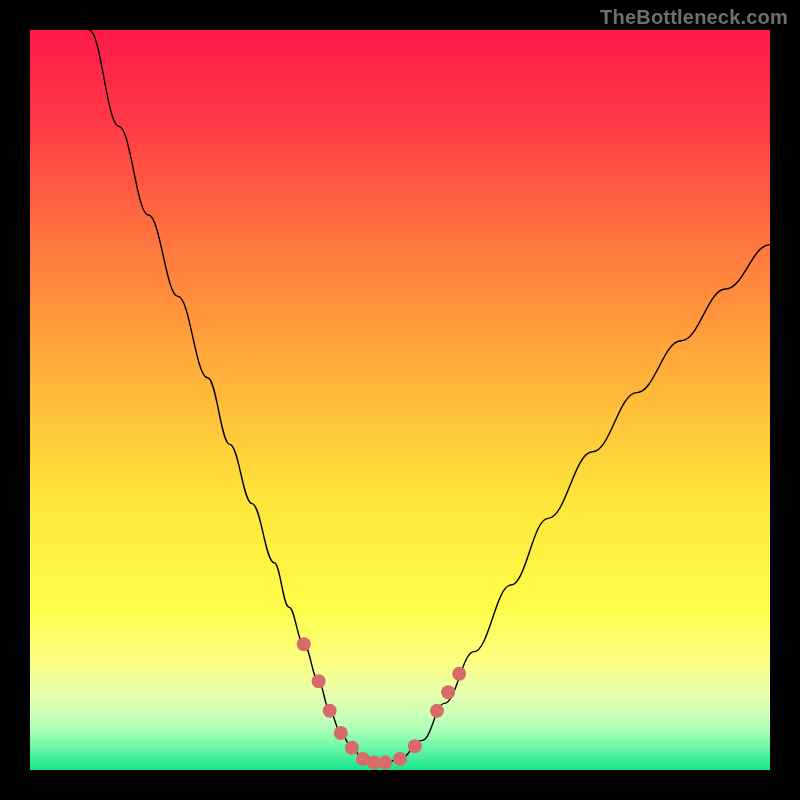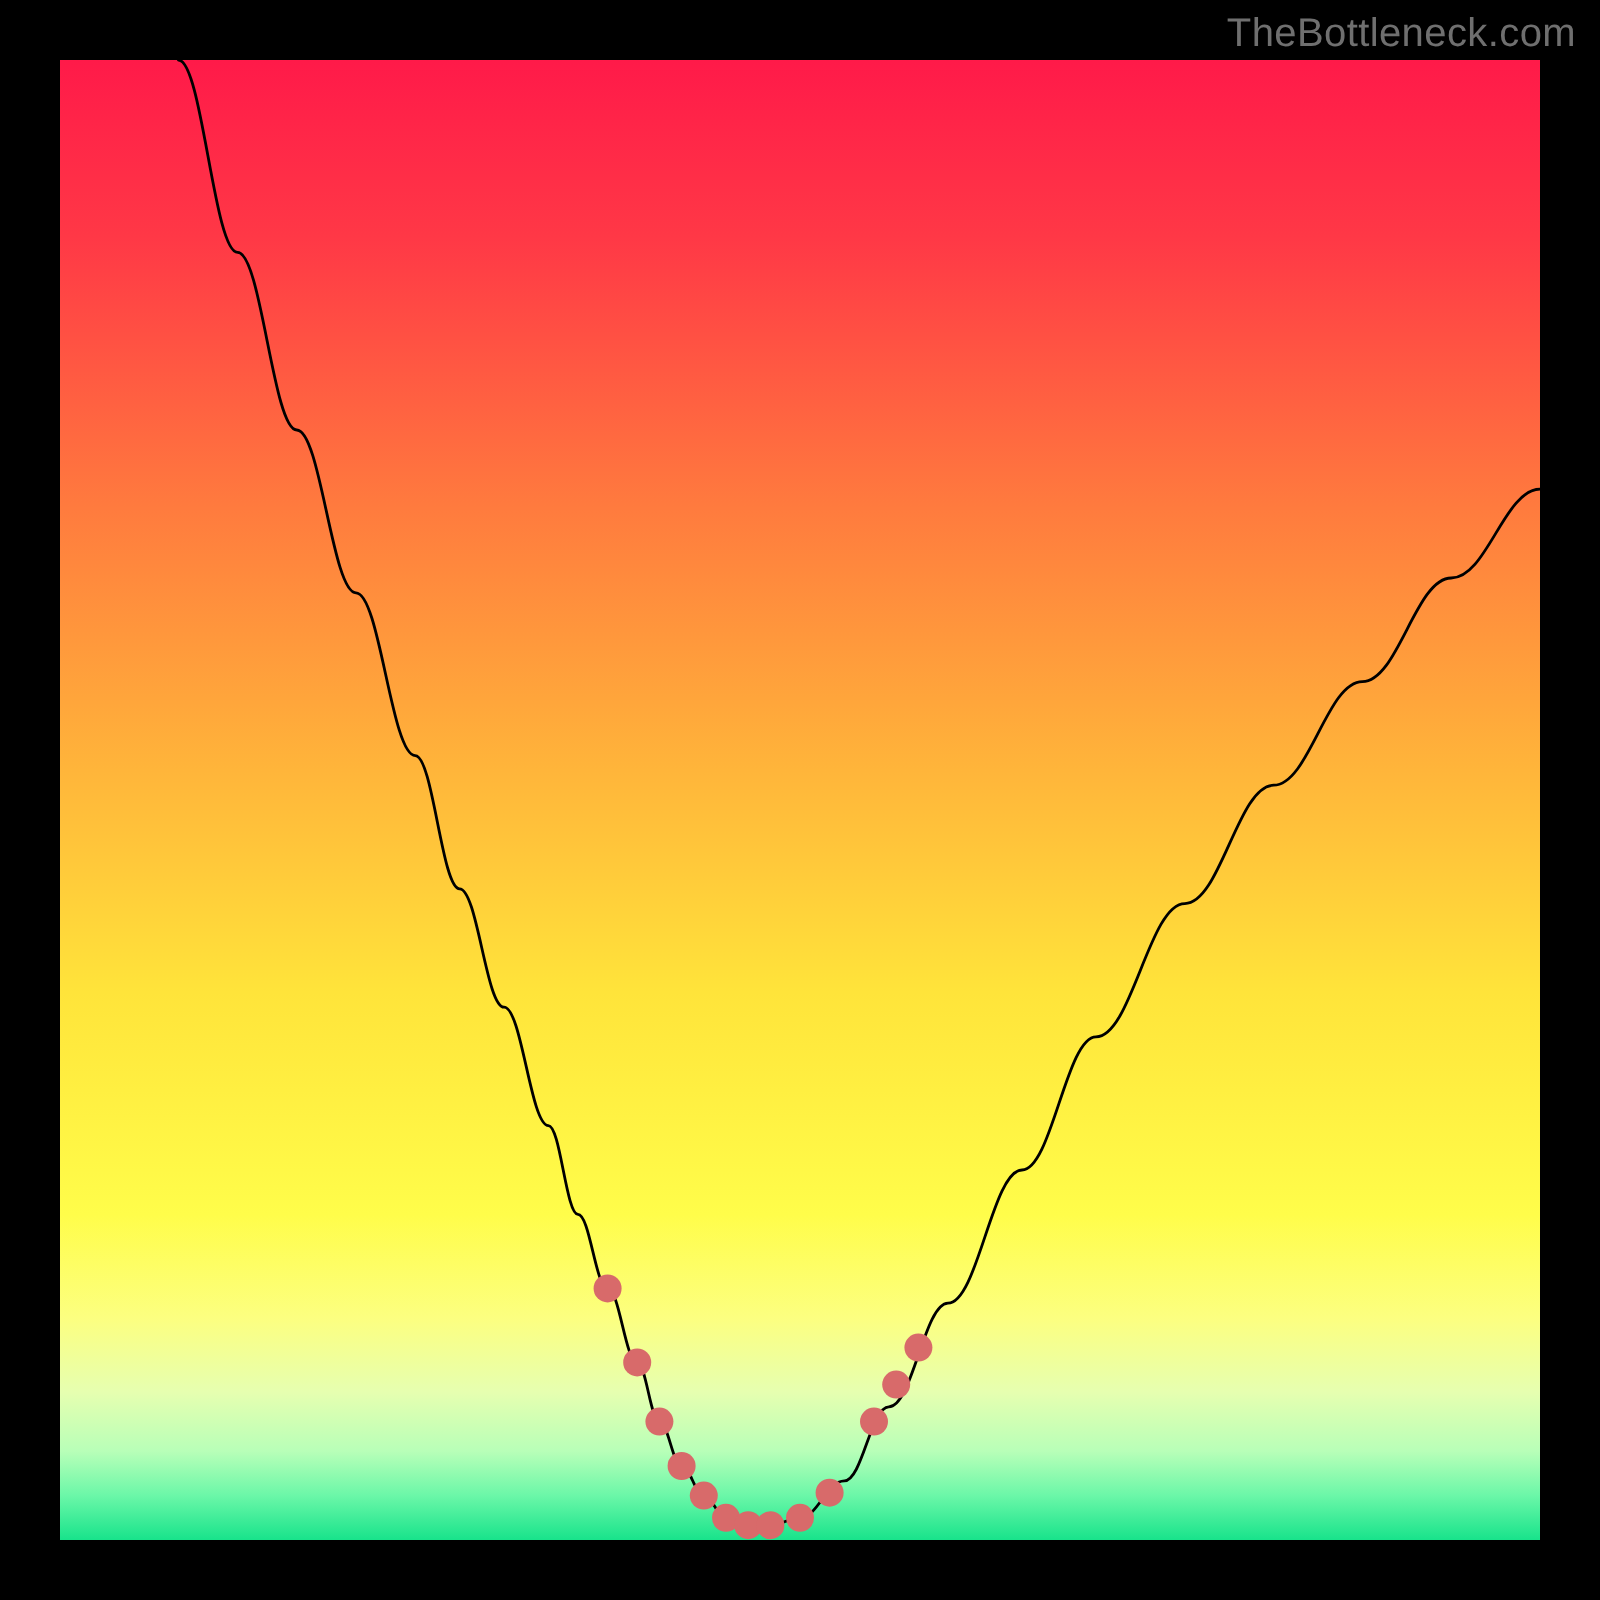--- a/index.html
+++ b/index.html
@@ -15,21 +15,21 @@
     width: 800px;
     height: 800px;
     background: #000;
   }
   .watermark {
     position: absolute;
     top: 6px;
     right: 12px;
     font-family: Arial, Helvetica, sans-serif;
     font-size: 20px;
-    font-weight: 400;
+    font-weight: 700;
     color: #6f6f6f;
     letter-spacing: 0.2px;
     z-index: 5;
     user-select: none;
   }
   svg.plot {
     position: absolute;
     left: 30px;
     top: 30px;
     width: 740px;

